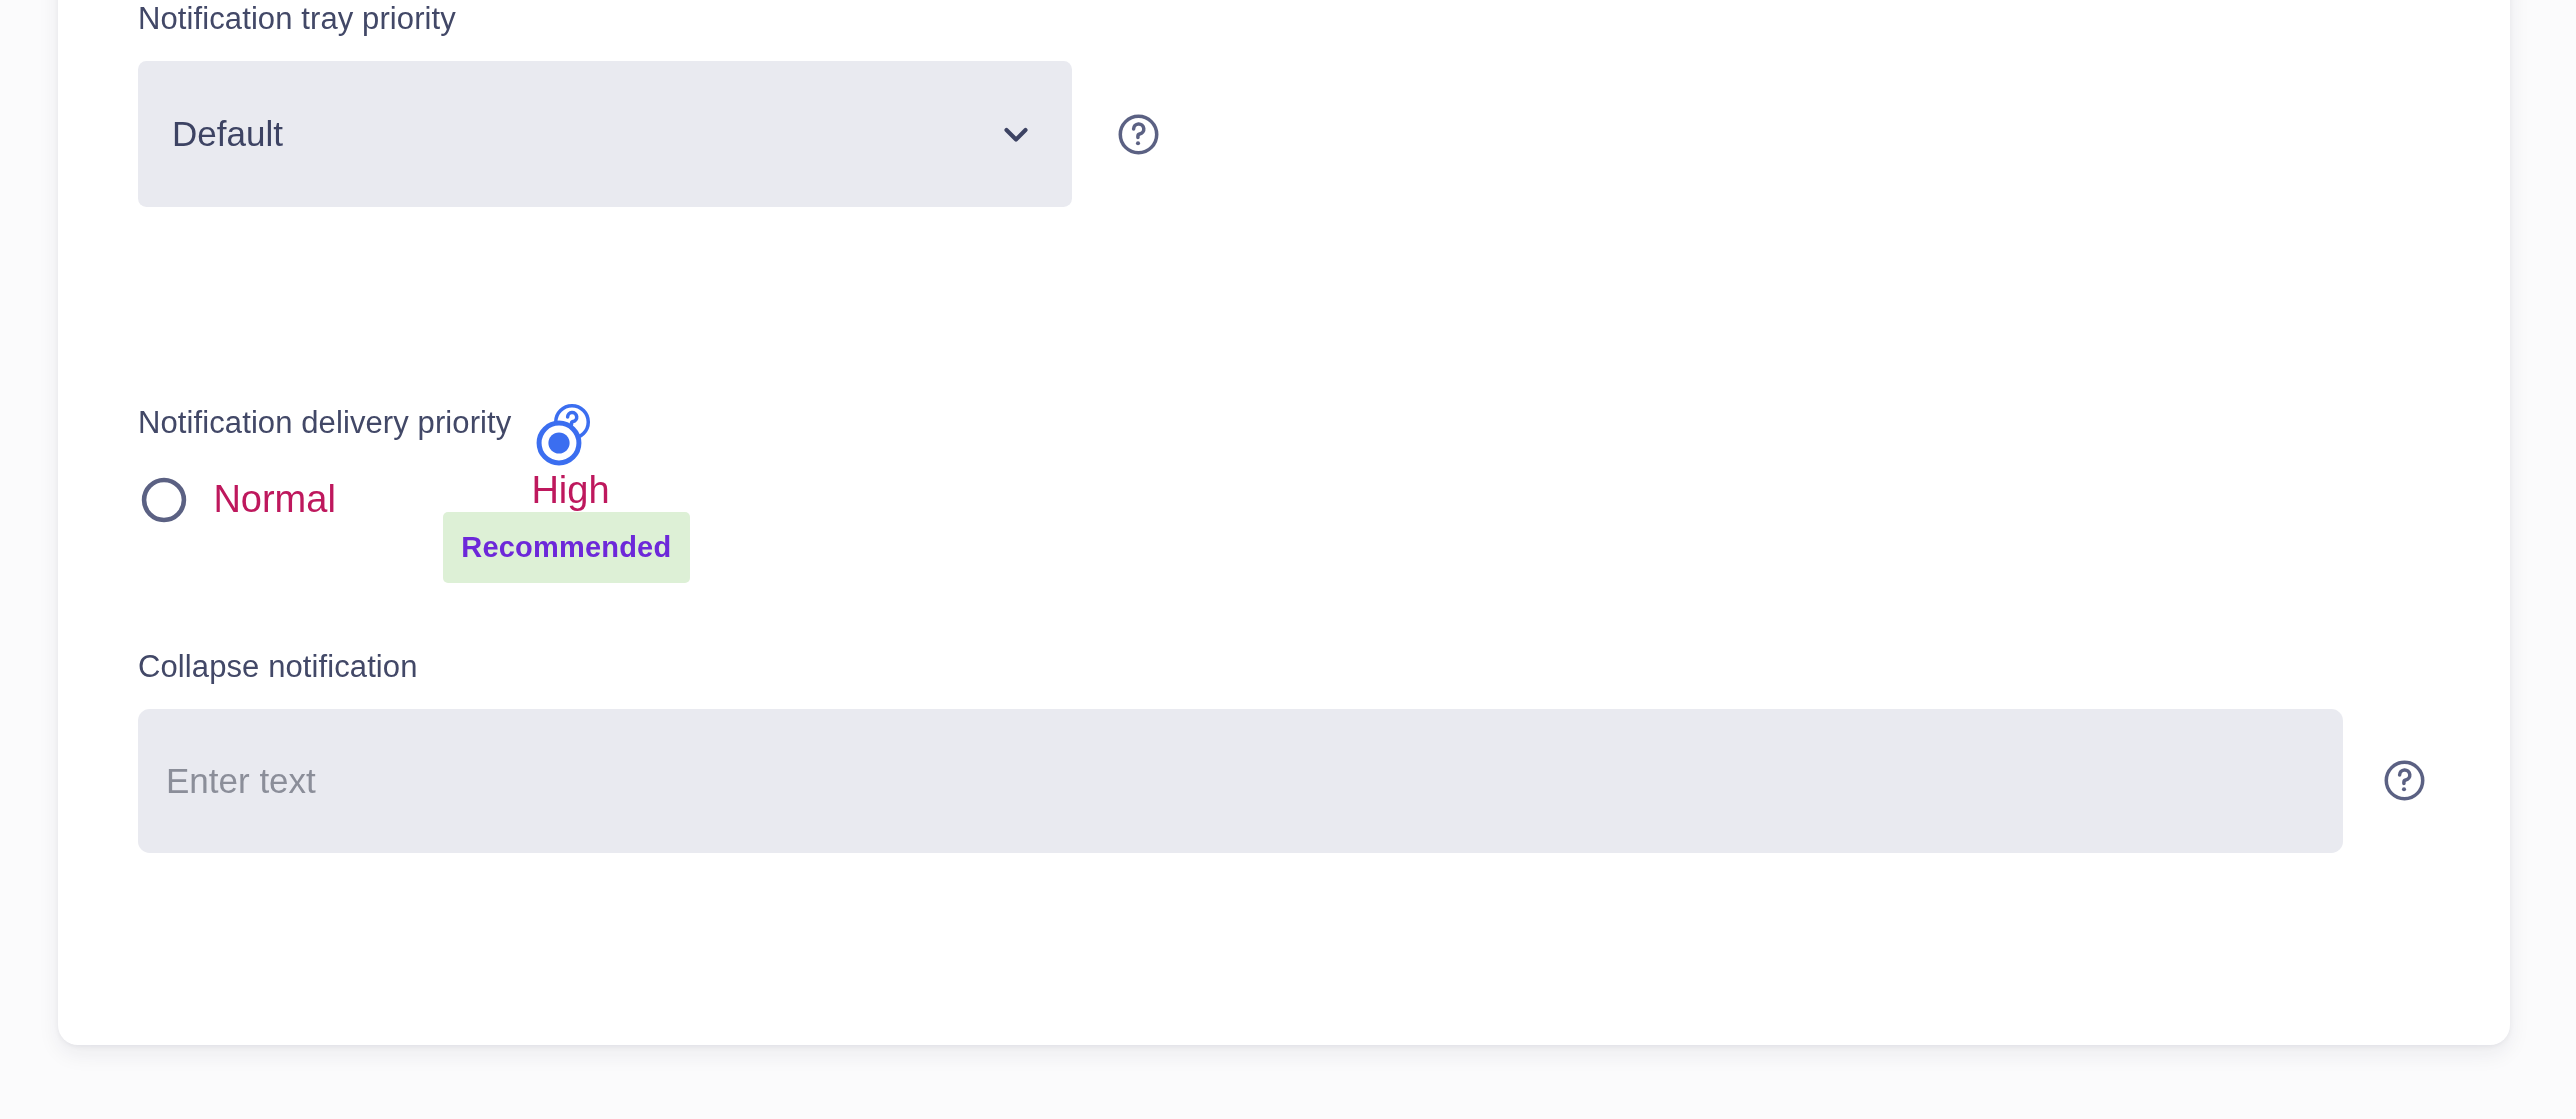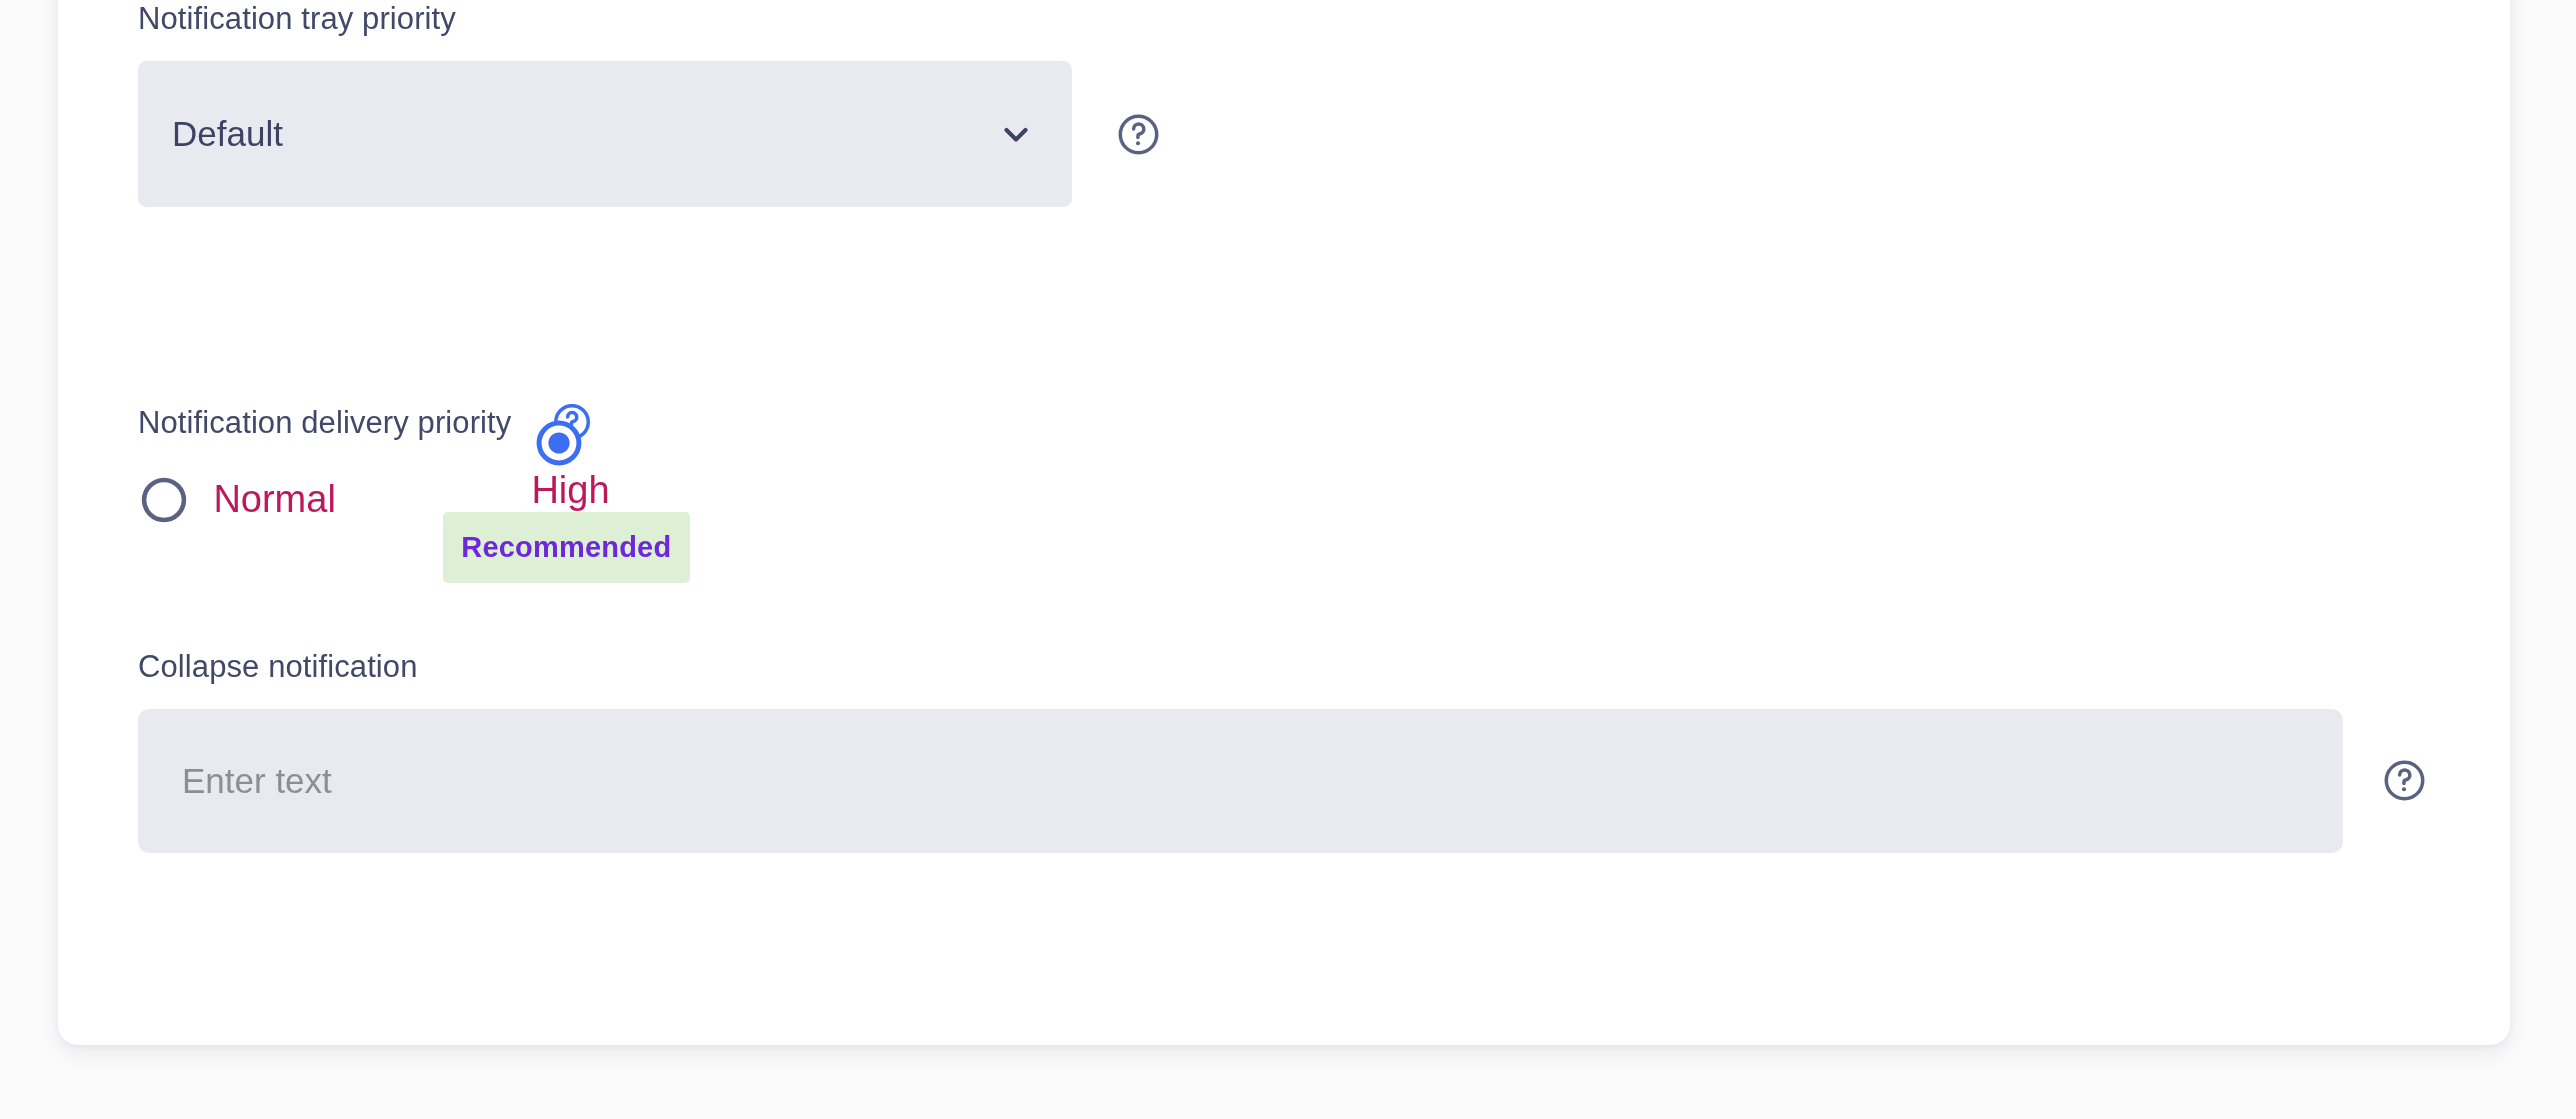--- a/index.html
+++ b/index.html
@@ -160,21 +160,21 @@
     align-items: center;
     margin-top: 23.4px;
   }
   .text-input {
     width: 2205px;
     height: 144px;
     background: #e9eaf0;
     border: none;
     border-radius: 11.7px;
     box-sizing: border-box;
-    padding: 0 44px;
+    padding: 0 28px;
     color: #3d4363;
     font-family: "Liberation Sans", sans-serif;
     font-size: 35px;
     outline: none;
   }
   .text-input::placeholder {
     color: #8b8e99;
     opacity: 1;
   }
   .help-after-input { margin-left: 38px; }

